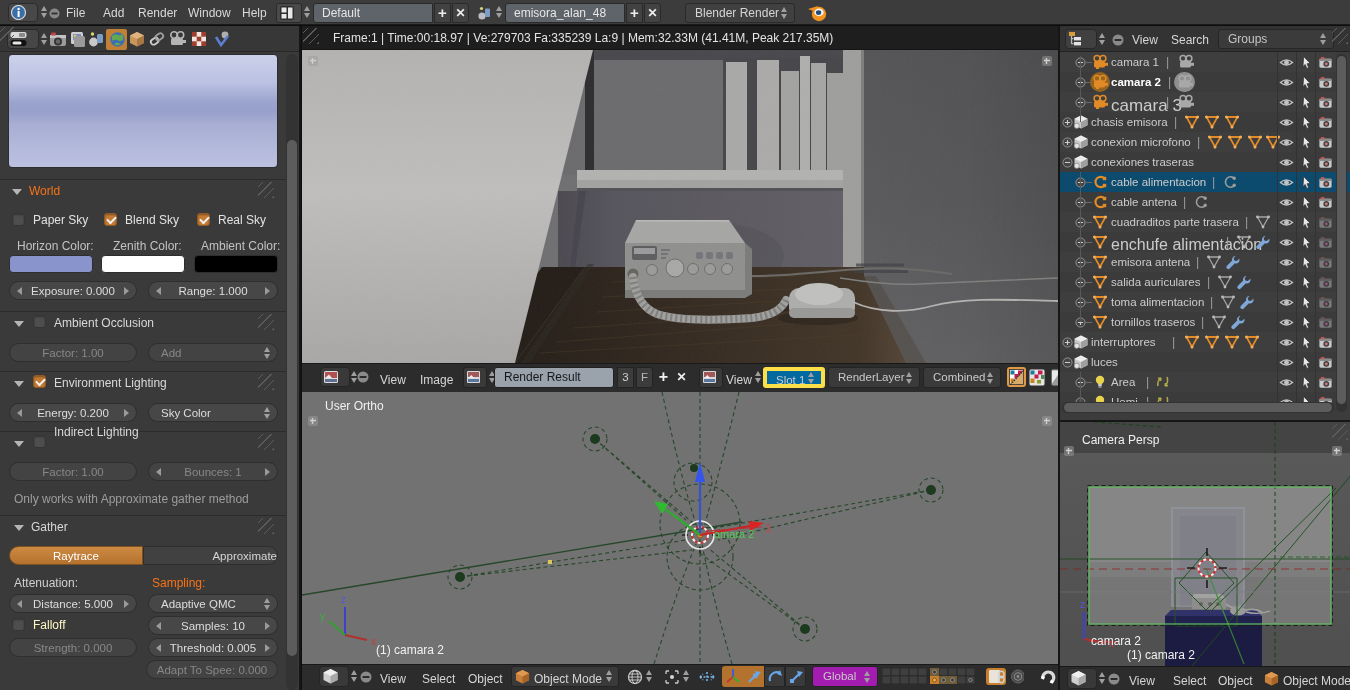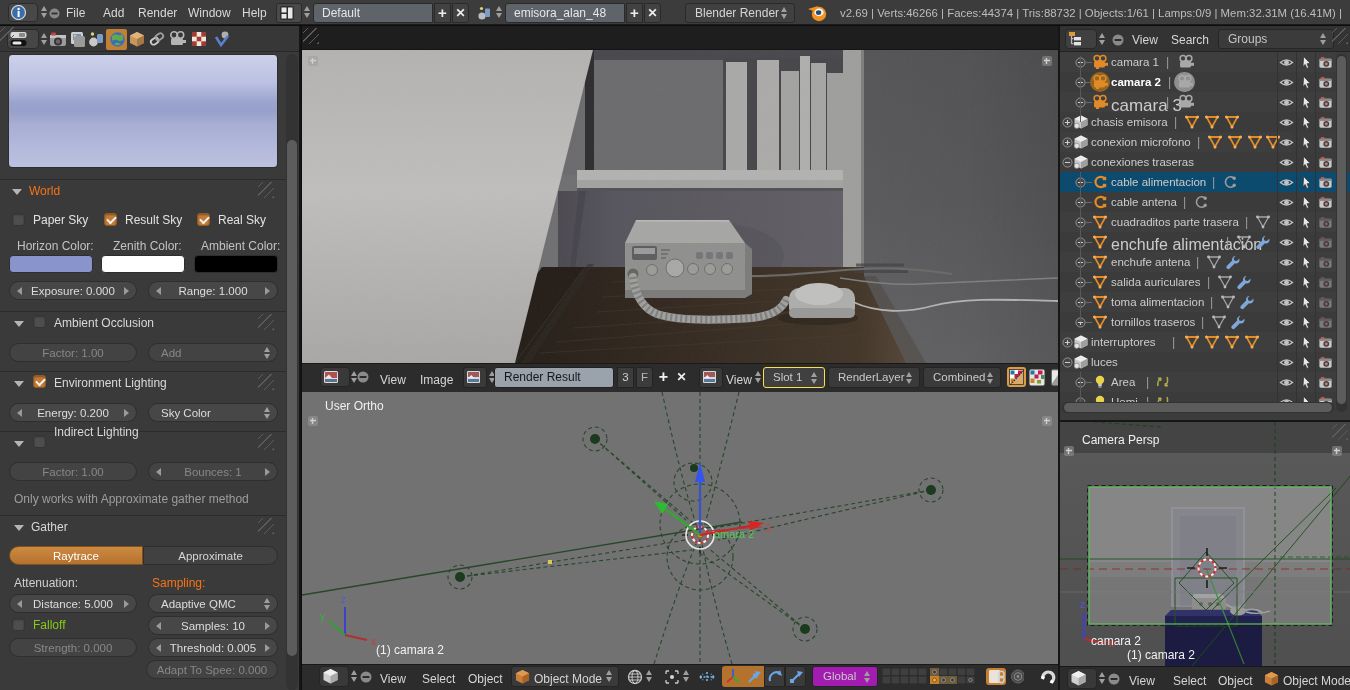--- a/index.html
+++ b/index.html
@@ -59,21 +59,20 @@
   <div class="abs" style="left:505px;top:3px;width:120px;height:20px;background:#5f646a;border:1px solid #2a2a2a;border-radius:3px 0 0 3px;color:#e6e6e6;font-size:12px;line-height:18px;padding-left:8px">emisora_alan_48</div>
   <div class="abs" style="left:626px;top:3px;width:17px;height:20px;background:#424242;border:1px solid #2a2a2a;color:#ededed;text-align:center;font-size:15px;line-height:18px;font-weight:bold">+</div>
   <div class="abs" style="left:644px;top:3px;width:17px;height:20px;background:#424242;border:1px solid #2a2a2a;border-radius:0 3px 3px 0;color:#ededed;text-align:center;font-size:12px;line-height:19px;font-weight:bold">✕</div>
   <div class="abs" style="left:685px;top:3px;width:110px;height:20px;background:#404040;border:1px solid #2a2a2a;border-radius:3px;color:#d5d5d5;font-size:12px;line-height:18px;padding-left:9px">Blender Render<span class="ud"></span></div>
   <svg class="abs" style="left:806px;top:3px" width="24" height="20" viewBox="0 0 24 20">
         <path d="M2 6 L12 3 L10 9 Z" fill="#f2921f"></path>
         <circle cx="13" cy="11" r="7.2" fill="#f2921f"></circle>
         <ellipse cx="13" cy="9.4" rx="4.6" ry="3.8" fill="#f6f6f4"></ellipse>
         <ellipse cx="12.6" cy="9.6" rx="2.7" ry="2.3" fill="#20497c"></ellipse>
       </svg>
-  <span class="t" style="left:840px;top:7px;color:#bdbdbd;font-size:11.4px">v2.69 | Verts:46266 | Faces:44374 | Tris:88732 | Objects:1/61 | Lamps:0/9 | Mem:32.31M (16.41M) |</span>
 </div>
 
 <div class="abs" id="props" style="left:0;top:26px;width:301px;height:664px;background:#3a3a3a;border-right:2px solid #161616">
   <div class="abs" style="left:0;top:0;width:100%;height:26px;background:#373737;border-bottom:1px solid #282828"></div>
   <div class="abs" style="left:7px;top:3px;width:32px;height:20px;background:#464646;border:1px solid #2a2a2a;border-radius:4px"></div>
   <svg class="abs" style="left:10px;top:5px" width="17" height="16" viewBox="0 0 17 16">
         <rect x="0.5" y="1" width="16" height="6" rx="2" fill="#d8d8d8"></rect>
         <rect x="9" y="2" width="6" height="4" rx="1" fill="#8a8a8a"></rect>
         <rect x="0.5" y="9" width="16" height="6" rx="3" fill="#111"></rect>
         <rect x="2.5" y="10.5" width="9" height="3" rx="1.5" fill="#e5e5e5"></rect>
@@ -145,21 +144,21 @@
   </svg>
   
   <div class="abs" style="left:8px;top:28px;width:270px;height:114px;border-radius:4px;border:1px solid #2e2e2e;background:linear-gradient(#ccd1ea 0%,#bac1e2 25%,#9ba4ce 42%,#97a0ca 50%,#a8aed4 62%,#b2b8da 80%,#bcc1e0 100%)"></div>
   
   <div class="abs" style="left:286px;top:28px;width:12px;height:636px;background:#333333;border-radius:6px"></div>
   <div class="abs" style="left:287px;top:114px;width:10px;height:516px;background:#5c5c5c;border-radius:5px"></div>
   
   <div class="abs" style="left:0;top:153px;width:286px;height:1px;background:#2b2b2b"></div>
   <div class="t" style="left:12px;top:158px;color:#f97316"><span class="tri"></span>World</div>
   <div class="diag" style="left:258px;top:156px"></div>
-  <div class="cb on" style="left:104px;top:187px"></div><span class="t" style="left:125px;top:187px;color:#e2e2e2">Result Sky</span>
+  <div class="cb on" style="left:104px;top:187px"></div><span class="t" style="left:125px;top:187px;color:#e2e2e2">Blend Sky</span>
   <div class="cb" style="left:12px;top:187px"></div><span class="t" style="left:33px;top:187px;color:#e2e2e2">Paper Sky</span>
   <div class="cb on" style="left:197px;top:187px"></div><span class="t" style="left:218px;top:187px;color:#e2e2e2">Real Sky</span>
   <span class="t" style="left:17px;top:213px;color:#c2c2c2">Horizon Color:</span>
   <span class="t" style="left:113px;top:213px;color:#c2c2c2">Zenith Color:</span>
   <span class="t" style="left:201px;top:213px;color:#c2c2c2">Ambient Color:</span>
   <div class="abs" style="left:9px;top:229px;width:84px;height:18px;border-radius:4px;background:#8a94cc;border:1px solid #2e2e2e"></div>
   <div class="abs" style="left:101px;top:229px;width:84px;height:18px;border-radius:4px;background:#ffffff;border:1px solid #2e2e2e"></div>
   <div class="abs" style="left:194px;top:229px;width:84px;height:18px;border-radius:4px;background:#000;border:1px solid #2e2e2e"></div>
   <div class="pill" style="left:9px;top:255px;width:128px;height:19px"><i class="arrL"></i>Exposure: 0.000<i class="arrR"></i></div>
   <div class="pill" style="left:148px;top:255px;width:130px;height:19px"><i class="arrL"></i>Range: 1.000<i class="arrR"></i></div>
@@ -186,34 +185,35 @@
   <span class="t" style="left:54px;top:399px;color:#d8d8d8">Indirect Lighting</span>
   <div class="diag" style="left:258px;top:408px"></div>
   <div class="pill dis" style="left:9px;top:436px;width:128px;height:19px">Factor: 1.00</div>
   <div class="pill dis" style="left:148px;top:436px;width:130px;height:19px"><i class="arrL"></i>Bounces: 1<i class="arrR"></i></div>
   <span class="t" style="left:14px;top:466px;color:#9d9d9d">Only works with Approximate gather method</span>
   
   <div class="abs" style="left:0;top:489px;width:286px;height:1px;background:#2b2b2b"></div>
   <div class="t" style="left:14px;top:494px;color:#d8d8d8"><span class="tri"></span>Gather</div>
   <div class="diag" style="left:258px;top:492px"></div>
   <div class="abs" style="left:9px;top:520px;width:134px;height:19px;background:linear-gradient(#cc8a42,#b5722e);border:1px solid #7d5120;border-radius:10px 0 0 10px;color:#fff;text-align:center;line-height:18px;font-size:11.5px">Raytrace</div>
-  <div class="abs" style="left:143px;top:520px;width:135px;height:19px;background:#414141;border:1px solid #2e2e2e;border-radius:0 10px 10px 0;color:#d5d5d5;text-align:center;line-height:18px;font-size:11.5px">Approximate</div>
+  <div class="abs" style="left:143px;top:520px;width:135px;height:19px;background:#414141;border:1px solid #2e2e2e;border-radius:0 10px 10px 0;color:#d5d5d5;text-align:right;line-height:18px;font-size:11.5px">Approximate</div>
   <span class="t" style="left:14px;top:550px;color:#d0d0d0">Attenuation:</span>
   <span class="t" style="left:152px;top:550px;color:#f97316">Sampling:</span>
   <div class="pill" style="left:9px;top:568px;width:128px;height:19px"><i class="arrL"></i>Distance: 5.000<i class="arrR"></i></div>
   <div class="pill" style="left:148px;top:568px;width:130px;height:19px;justify-content:flex-start;padding-left:12px">Adaptive QMC<span class="ud"></span></div>
-  <div class="cb" style="left:12px;top:592px"></div><span class="t" style="left:33px;top:592px;color:#84cc16">Falloff</span>
+  <div class="cb" style="left:12px;top:592px"></div><span class="t" style="left:33px;top:592px;color:#fef9c3">Falloff</span>
   <div class="pill" style="left:148px;top:590px;width:130px;height:19px"><i class="arrL"></i>Samples: 10<i class="arrR"></i></div>
   <div class="pill dis" style="left:9px;top:612px;width:128px;height:19px">Strength: 0.000</div>
   <div class="pill" style="left:148px;top:612px;width:130px;height:19px"><i class="arrL"></i>Threshold: 0.005<i class="arrR"></i></div>
   <div class="pill dis" style="left:146px;top:634px;width:132px;height:19px">Adapt To Spee: 0.000</div>
 </div>
 
 <div class="abs" id="imged" style="left:302px;top:26px;width:756px;height:366px;background:#1f1f1f">
   <div class="abs" style="left:0;top:0;width:756px;height:24px;background:#1e1e1e;border-bottom:1px solid #141414"></div>
+  <span class="t" style="left:31px;top:5px;color:#e4e4e4">Frame:1 | Time:00:18.97 | Ve:279703 Fa:335239 La:9 | Mem:32.33M (41.41M, Peak 217.35M)</span>
   <svg class="abs" style="left:0;top:24px" width="756" height="313" viewBox="0 0 756 313">
     <defs>
       <linearGradient id="lwall" x1="0" y1="0" x2="0" y2="1">
         <stop offset="0" stop-color="#b3b2b0"></stop>
             <stop offset="0.45" stop-color="#bfbebc"></stop>
             <stop offset="1" stop-color="#a8a7a5"></stop>
       </linearGradient>
       <linearGradient id="rwall" x1="0" y1="0" x2="0" y2="1">
         <stop offset="0" stop-color="#545456"></stop>
             <stop offset="0.5" stop-color="#59595b"></stop>
@@ -378,21 +378,21 @@
   <div class="abs" style="left:371px;top:341px;width:17px;height:21px;color:#f0f0f0;text-align:center;line-height:20px;font-size:12px;font-weight:bold">✕</div>
   <div class="abs" style="left:397px;top:341px;width:24px;height:21px;background:#3a3a3a;border:1px solid #232323;border-radius:3px"></div>
   <svg class="abs" style="left:400px;top:343px" width="15" height="16" viewBox="0 0 15 16">
         <rect x="1" y="2" width="13" height="12" rx="1" fill="#d8d8d8"></rect>
         <rect x="2" y="3" width="11" height="5" fill="#a05858"></rect>
         <path d="M2 9 L5.5 6 L8 9 Z" fill="#eee"></path>
         <rect x="2" y="10" width="11" height="3" fill="#5878a0"></rect>
       </svg>
   <span class="t" style="left:424px;top:347px;color:#d6d6d6">View</span>
   <div class="ud" style="left:452px;right:auto;top:351px"></div>
-  <div class="abs" style="left:461px;top:341px;width:62px;height:21px;background:#404040;border:1px solid #fde047;border-radius:3px;color:#c9c9c9;font-size:11.5px;line-height:19px;padding-left:9px">Slot 1<span class="ud"></span></div>
+  <div class="abs" style="left:461px;top:341px;width:62px;height:21px;background:#0369a1;border:4px solid #fde047;border-radius:3px;color:#c9c9c9;font-size:11.5px;line-height:19px;padding-left:9px">Slot 1<span class="ud"></span></div>
   <div class="abs" style="left:526px;top:341px;width:92px;height:21px;background:#3a3a3a;border:1px solid #242424;border-radius:3px;color:#c9c9c9;font-size:11.5px;line-height:19px;padding-left:9px">RenderLayer<span class="ud"></span></div>
   <div class="abs" style="left:621px;top:341px;width:78px;height:21px;background:#3a3a3a;border:1px solid #242424;border-radius:3px;color:#c9c9c9;font-size:11.5px;line-height:19px;padding-left:9px">Combined<span class="ud"></span></div>
   <svg class="abs" style="left:705px;top:341px" width="52" height="21" viewBox="0 0 52 21">
     <rect x="0" y="0" width="19" height="20" rx="3" fill="#e09a45"></rect>
     <rect x="2.5" y="2.5" width="14" height="15" fill="#fdfdfd" stroke="#2a2a2a" stroke-width="0.8"></rect>
     <rect x="3.5" y="3.5" width="4" height="4" fill="#1c7a9a"></rect>
     <rect x="11" y="3.5" width="4.5" height="4" fill="#c41d4f"></rect>
     <rect x="7.5" y="7" width="4.5" height="4.5" fill="#c41d4f"></rect>
     <rect x="3.5" y="11.5" width="4" height="4.5" fill="#c8861d"></rect>
     <polygon points="16,4 16,17 4,17" fill="#d8a968"></polygon>
@@ -941,21 +941,21 @@
           </svg>
         </div>
 <div class="abs" style="left:0;top:226px;width:276px;height:20px;background:#3e3e3e">
           <svg class="abs" style="left:15px;top:5px" width="11" height="11">
             <use href="#s-plus"></use>
           </svg>
           <div class="abs" style="left:25px;top:10px;width:7px;height:1px;background:#6a6a6a"></div>
           <svg class="abs" style="left:32px;top:2px" width="16" height="16">
             <use href="#s-tri"></use>
           </svg>
-          <span class="t" style="left:51px;top:4px;color:#cccccc;font-size:11.5px">enchufe antena</span>
+          <span class="t" style="left:51px;top:4px;color:#cccccc;font-size:11.5px">emisora antena</span>
           <span class="t" style="left:136px;top:2.5px;color:#9a9a9a;font-size:12.5px">|</span>
           <svg class="abs" style="left:146px;top:2px" width="16" height="16">
             <use href="#s-trig"></use>
           </svg>
           <svg class="abs" style="left:164px;top:2px" width="16" height="16">
             <use href="#s-wrench"></use>
           </svg>
           <svg class="abs" style="left:219px;top:3px" width="15" height="15">
             <use href="#s-eye"></use>
           </svg>

